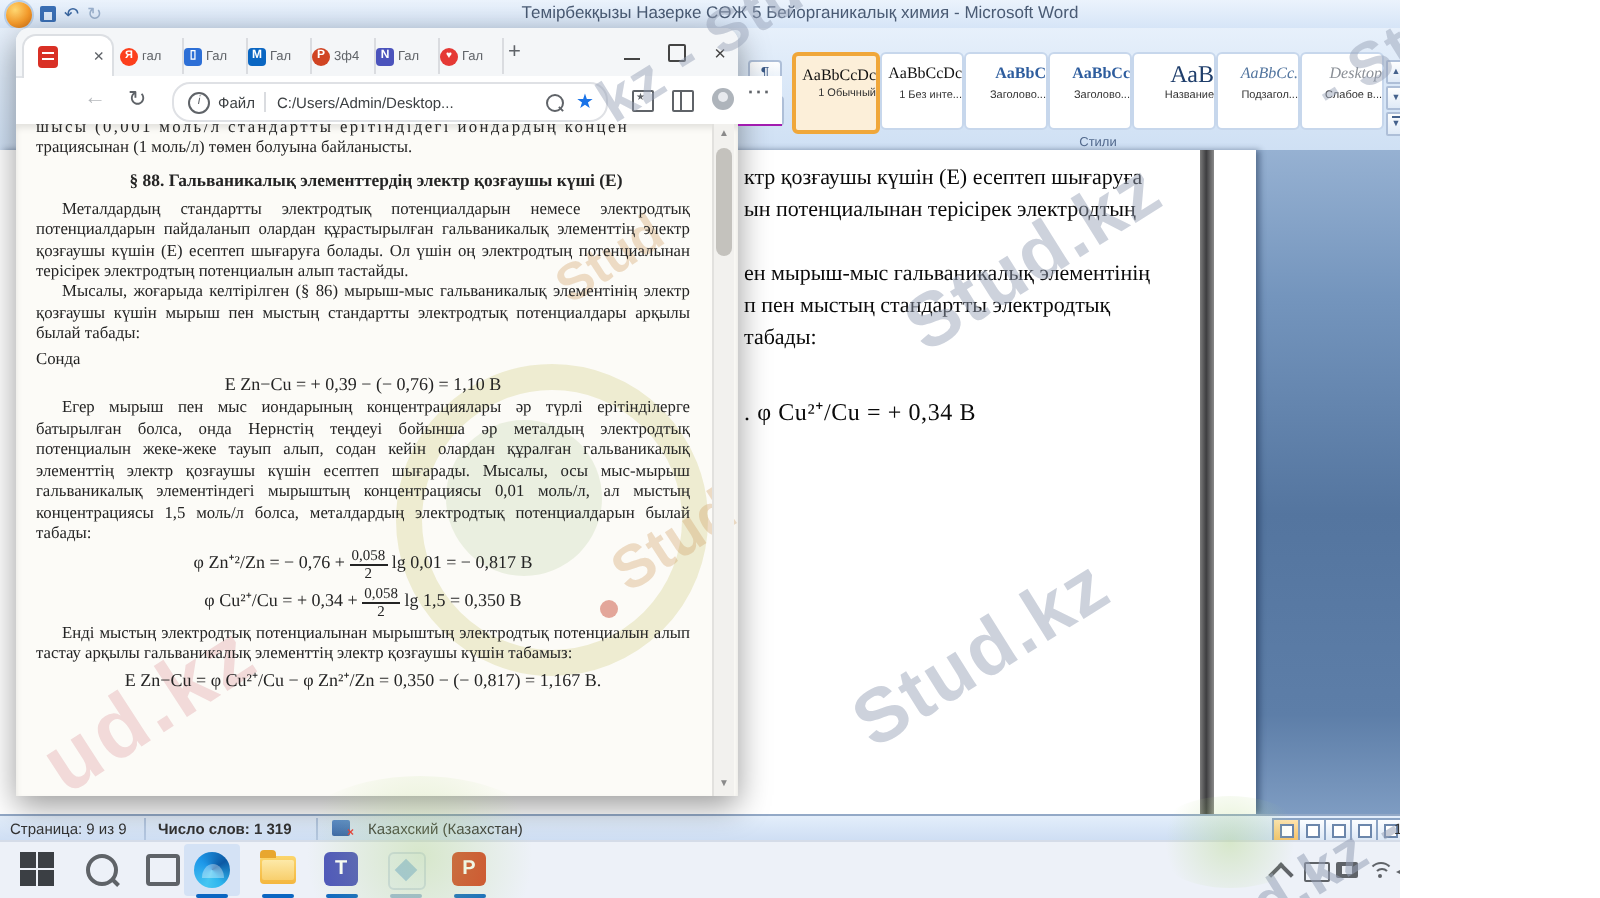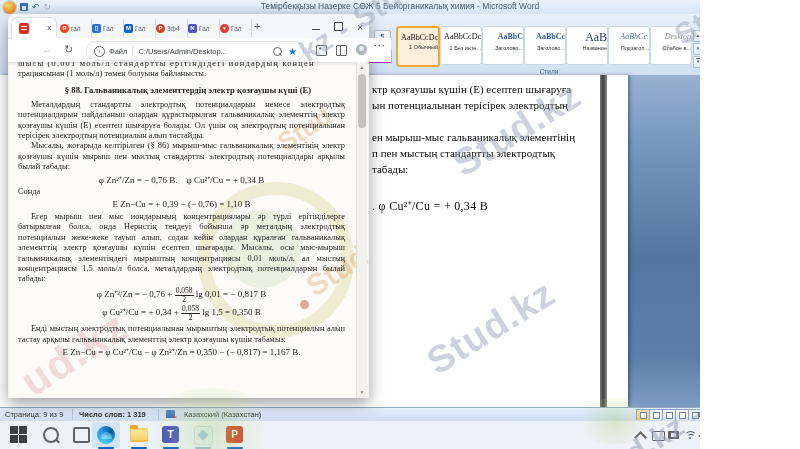--- a/index.html
+++ b/index.html
@@ -403,23 +403,20 @@
       <div class="pinkwm">ud.kz</div>
 
       <div class="scan">
         <div class="clipA">
             <div>шысы (0,001 моль/л стандартты ерітіндідегі иондардың концен</div>
           </div>
         <p style="text-indent:0;">трациясынан (1 моль/л) төмен болуына байланысты.</p>
         <p class="shead">§ 88. Гальваникалық элементтердің электр қозғаушы күші (Е)</p>
         <p>Металдардың стандартты электродтық потенциалдарын немесе электродтық потенциалдарын пайдаланып олардан құрастырылған гальваникалық элементтің электр қозғаушы күшін (Е) есептеп шығаруға болады. Ол үшін оң электродтың потенциалынан терісірек электродтың потенциалын алып тастайды.</p>
         <p>Мысалы, жоғарыда келтірілген (§ 86) мырыш-мыс гальваникалық элементінің электр қозғаушы күшін мырыш пен мыстың стандартты электродтық потенциалдары арқылы былай табады:</p>
-        <p class="sform">
-          <span>φ Zn²⁺/Zn = − 0,76  В.</span>&nbsp;&nbsp;&nbsp;&nbsp;<span>φ Cu²⁺/Cu = + 0,34  В</span>
-        </p>
         <p style="text-indent:0;margin-top:2px;">Сонда</p>
         <p class="sform">E Zn−Cu = + 0,39 − (− 0,76) = 1,10  В</p>
         <p>Егер мырыш пен мыс иондарының концентрациялары әр түрлі ерітінділерге батырылған болса, онда Нернстің теңдеуі бойынша әр металдың электродтық потенциалын жеке-жеке тауып алып, содан кейін олардан құралған гальваникалық элементтің электр қозғаушы күшін есептеп шығарады. Мысалы, осы мыс-мырыш гальваникалық элементіндегі мырыштың концентрациясы 0,01 моль/л, ал мыстың концентрациясы 1,5 моль/л болса, металдардың электродтық потенциалдарын былай табады:</p>
         <p class="sform">
           <span>φ Zn⁺²/Zn = − 0,76 +</span>
           <span class="frac"><span class="fn">0,058</span><span>2</span></span>
           <span>lg 0,01 = − 0,817  В</span>
         </p>
         <p class="sform">
           <span>φ Cu²⁺/Cu = + 0,34 +</span>

